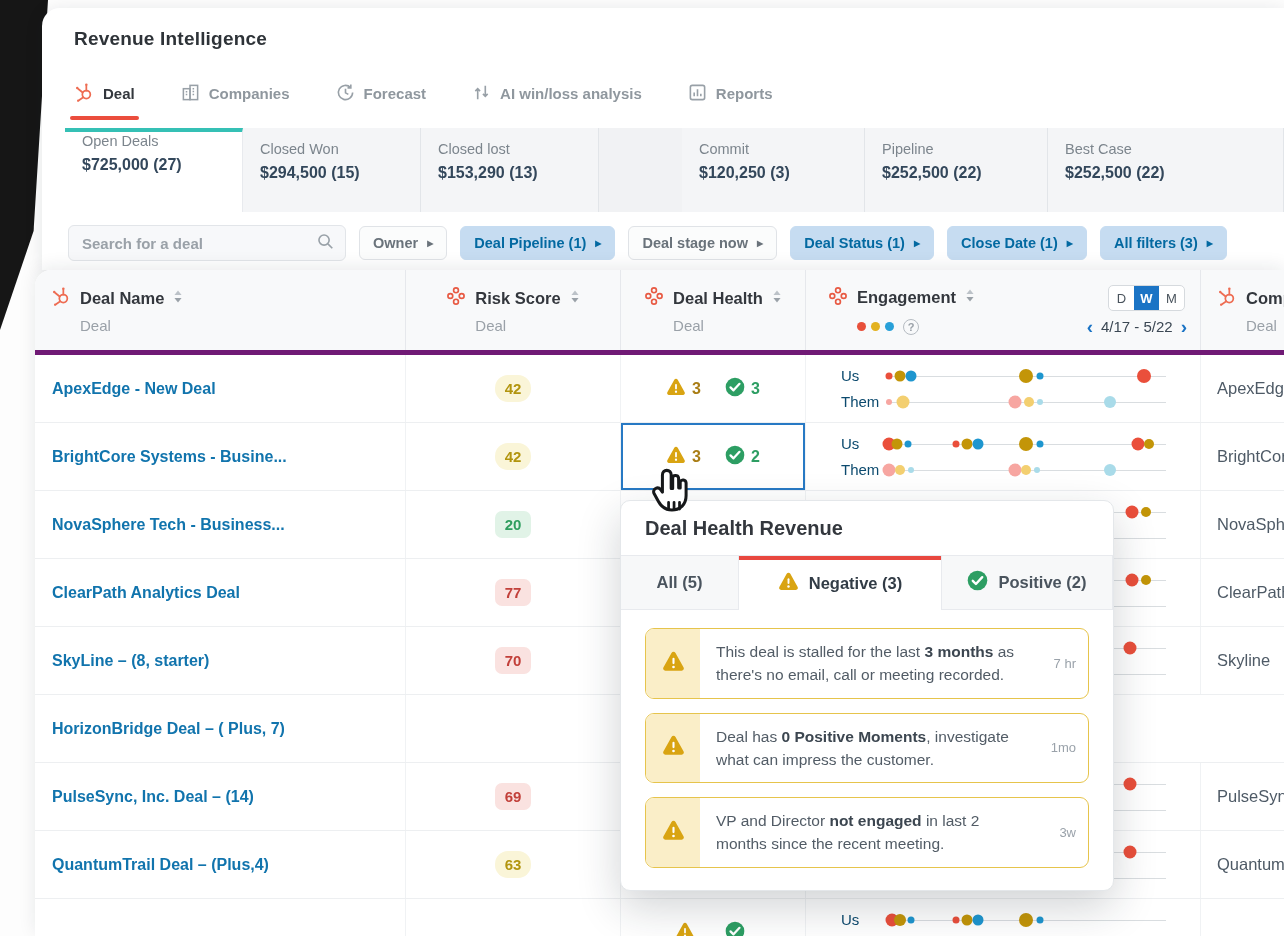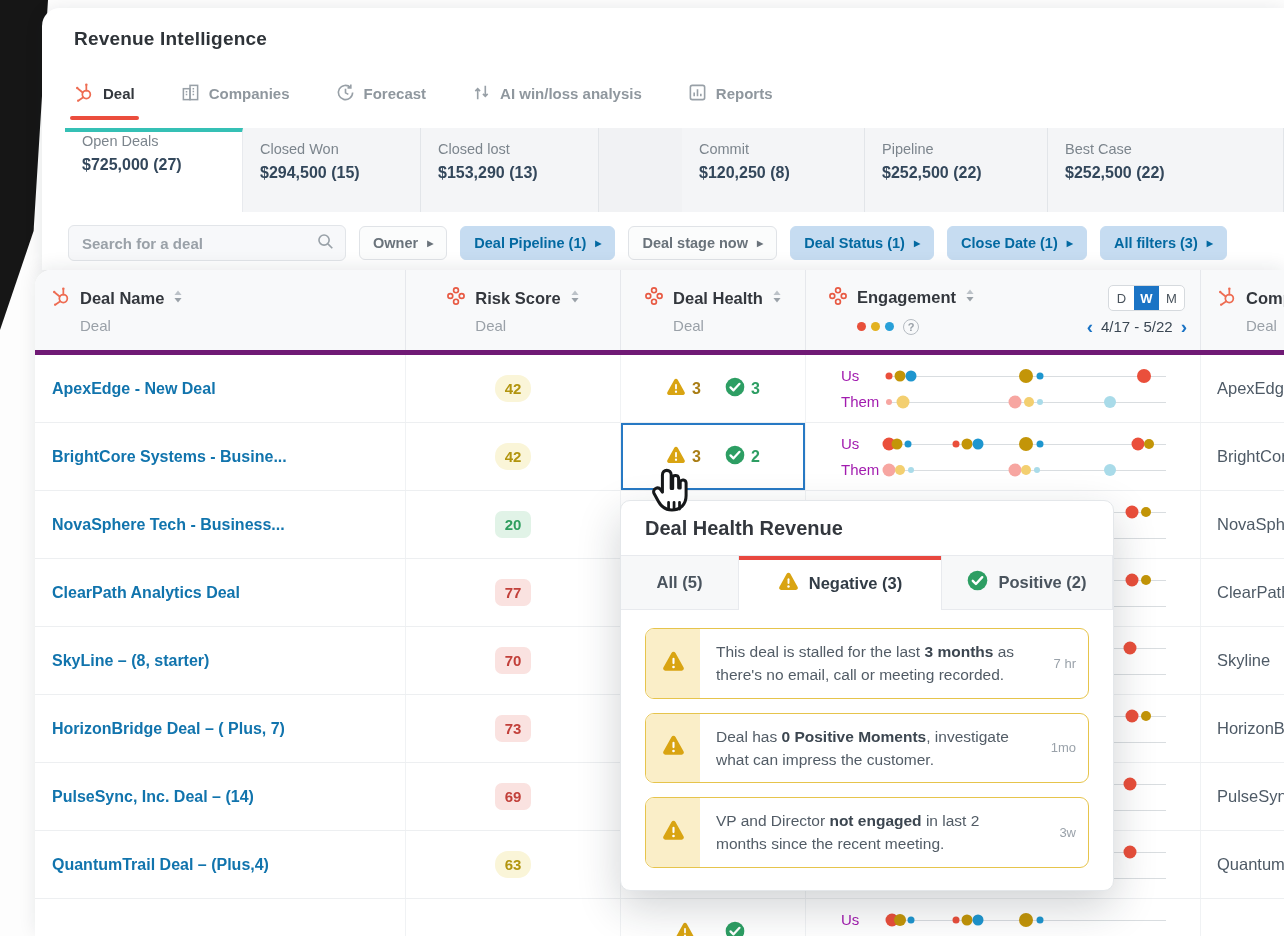--- a/index.html
+++ b/index.html
@@ -67,21 +67,21 @@
   .badge.med{background:#faf5d8;color:#b2950f;border-radius:13px;}
   .badge.low{background:#e1f3e7;color:#2f9e5f;}
   .badge.high{background:#fae2e0;color:#c2403a;}
   .cell.health{justify-content:center;gap:24px;}
   .hgrp{display:flex;align-items:center;gap:6px;font-size:16px;font-weight:700;cursor:pointer;}
   .hgrp.neg{color:#a97d15;}
   .hgrp.pos{color:#2d9e63;}
   .cell.health.sel::after{content:"";position:absolute;inset:0;border:2px solid #2779c4;pointer-events:none;}
   .cell.eng{flex-direction:column;justify-content:center;align-items:stretch;gap:0;}
   .engline{display:flex;align-items:center;height:26px;}
-  .englabel{width:42px;margin-left:35px;font-size:15px;color:#a21caf;}
+  .englabel{width:42px;margin-left:35px;font-size:15px;color:#0c4a6e;}
   .track{position:relative;width:280px;height:100%;margin-left:3px;}
   .track::before{content:"";position:absolute;left:0;right:0;top:50%;height:1.5px;background:#d9dde0;}
   .track .pt{position:absolute;top:50%;transform:translate(-50%,-50%);border-radius:50%;}
   .cell.comp{padding-left:16px;font-size:16.5px;color:#4e5a66;white-space:nowrap;}
   
   .popup{position:absolute;left:620px;top:500px;width:494px;background:#fff;border:1px solid #e4e7ea;
     border-radius:10px;box-shadow:0 16px 44px rgba(25,35,45,.20);z-index:50;overflow:hidden;}
   .popup-title{padding:16px 24px 15px;font-size:20px;font-weight:700;color:#33373d;border-bottom:1px solid #e8eaee;}
   .popup-tabs{display:flex;height:54px;}
   .ptab{display:flex;align-items:center;justify-content:center;gap:10px;font-size:16.5px;font-weight:600;
@@ -158,21 +158,21 @@
         <div class="card" style="left: 178px; width: 178px;">
           <div class="card-label">Closed Won</div>
           <div class="card-value">$294,500 (15)</div>
         </div>
         <div class="card" style="left: 356px; width: 178px;">
           <div class="card-label">Closed lost</div>
           <div class="card-value">$153,290 (13)</div>
         </div>
         <div class="card" style="left: 617px; width: 183px;">
           <div class="card-label">Commit</div>
-          <div class="card-value">$120,250 (8)</div>
+          <div class="card-value">$120,250 (3)</div>
         </div>
         <div class="card" style="left: 800px; width: 183px;">
           <div class="card-label">Pipeline</div>
           <div class="card-value">$252,500 (22)</div>
         </div>
         <div class="card" style="left: 983px; width: 236px;">
           <div class="card-label">Best Case</div>
           <div class="card-value">$252,500 (22)</div>
         </div>
       </div>
@@ -482,23 +482,20 @@
             </div>
             <div class="engline">
               <span class="englabel">Them</span>
               <span class="track"></span>
             </div>
           </div>
           <div class="cell comp">Skyline</div>
         </div>
         <div class="row">
           <div class="cell name">HorizonBridge Deal – ( Plus, 7)</div>
-          <div class="cell risk">
-            <span class="badge high">73</span>
-          </div>
           <div class="cell health"></div>
           <div class="cell eng">
             <div class="engline">
               <span class="englabel">Us</span>
               <span class="track">
                 <span class="pt" style="left: 88%; width: 13px; height: 13px; background: rgb(234, 79, 59);"></span>
                 <span class="pt" style="left: 93%; width: 10px; height: 10px; background: rgb(195, 149, 8);"></span>
               </span>
             </div>
             <div class="engline">

